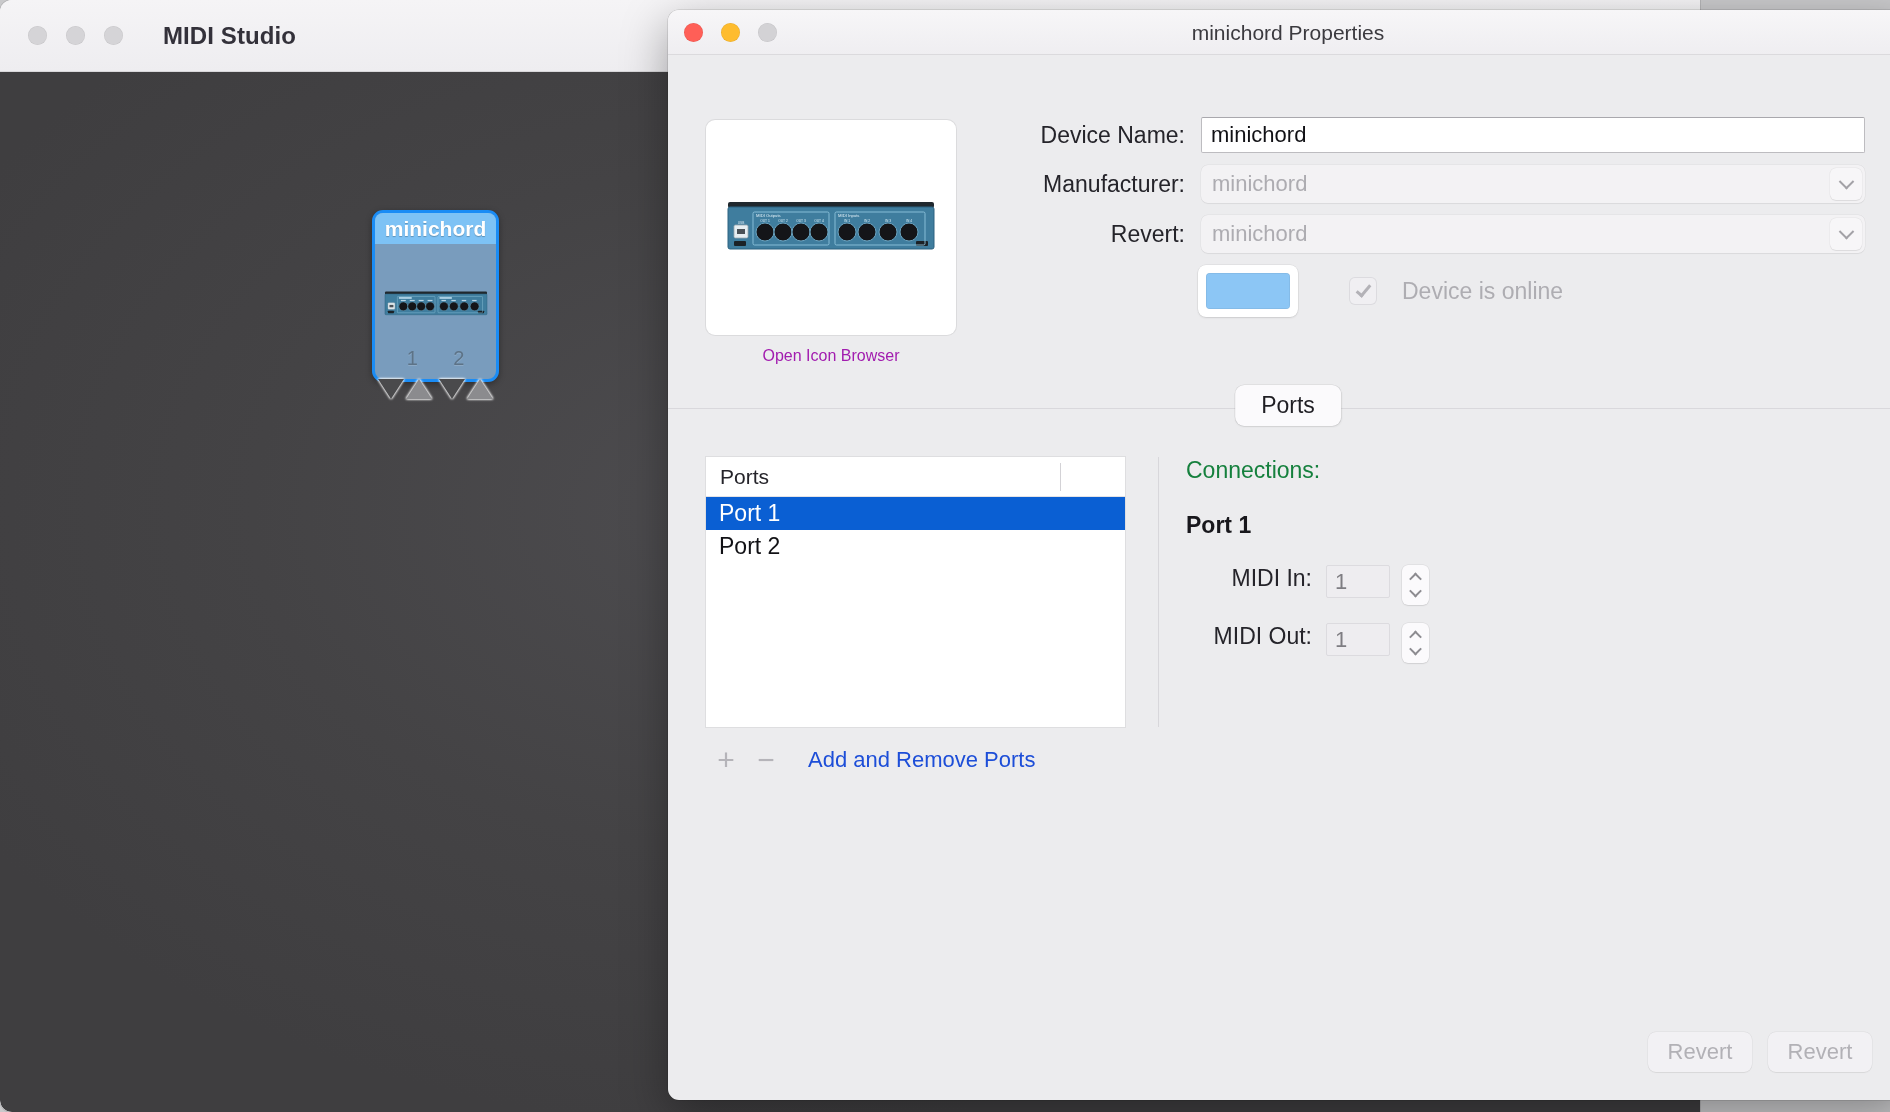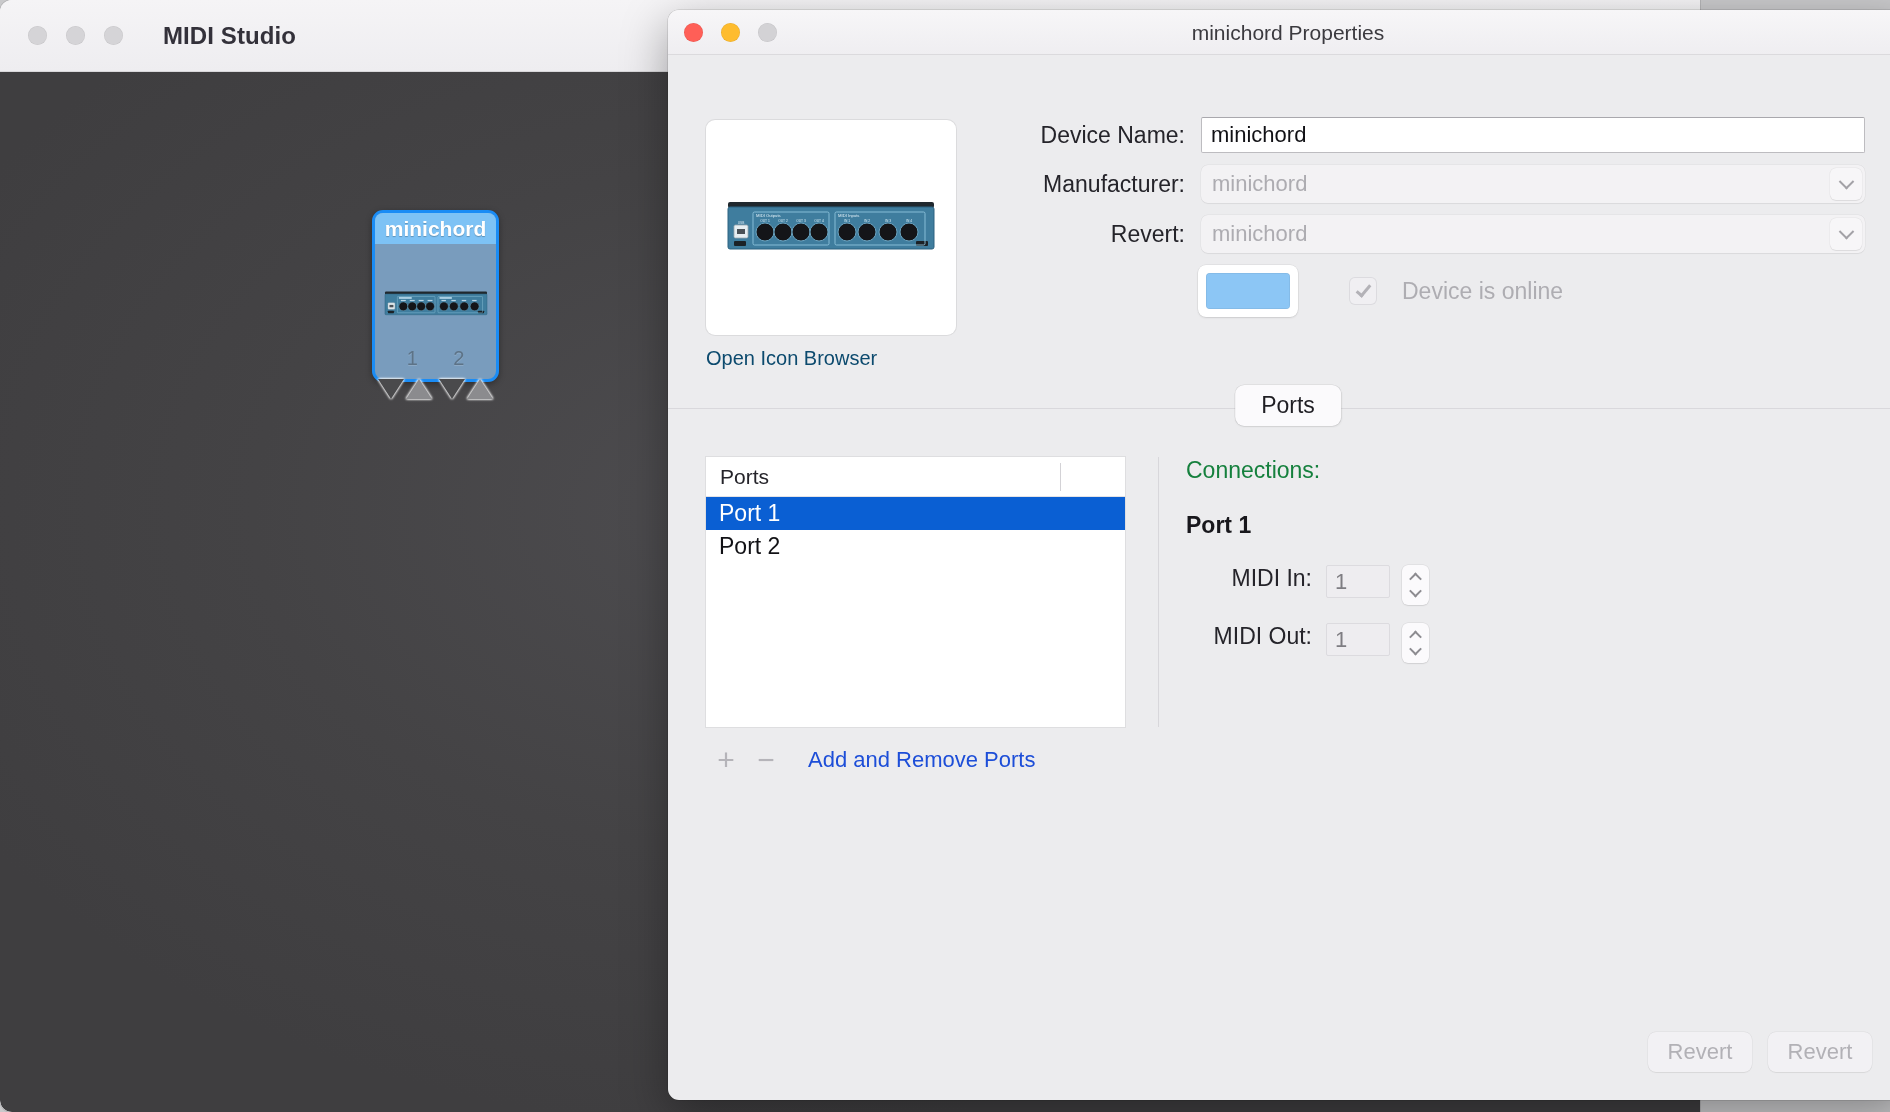--- a/index.html
+++ b/index.html
@@ -133,21 +133,21 @@
   .icon-card {
     position: absolute; left: 38px; top: 65px;
     width: 250px; height: 215px;
     background: #ffffff; border-radius: 9px;
     box-shadow: 0 0 0 1px rgba(0,0,0,0.07);
     display: flex; align-items: center; justify-content: center;
   }
   .icon-card-inner { width: 212px; }
   .icon-caption {
     position: absolute; left: 38px; top: 292px; width: 250px;
-    font-size: 20px; color: #0c4a6e;
+    text-align: center; font-size: 16px; color: #a21caf;
   }
 
   .form-col { position: absolute; left: 300px; top: 62px; width: 900px; }
   .form-row { display: flex; align-items: center; margin-bottom: 12px; justify-content: center; }
   .form-label {
     width: 230px; text-align: right; padding-right: 16px;
     font-size: 23px; color: #25242a; white-space: nowrap;
   }
   .text-field {
     width: 664px; height: 36px;

